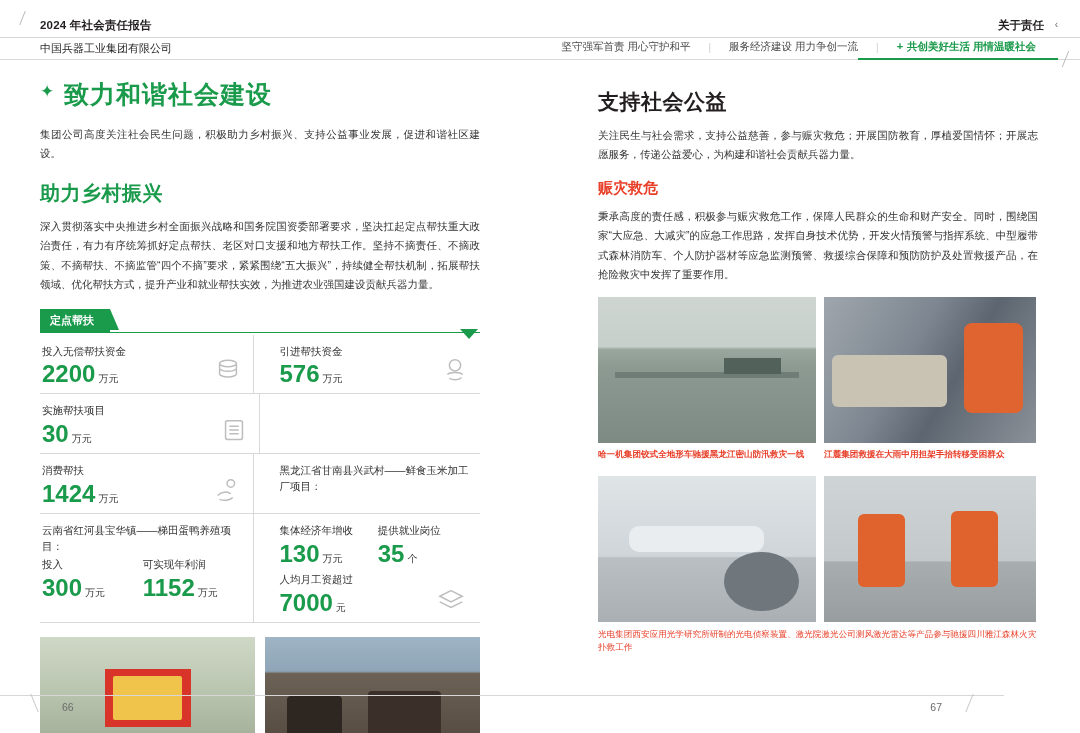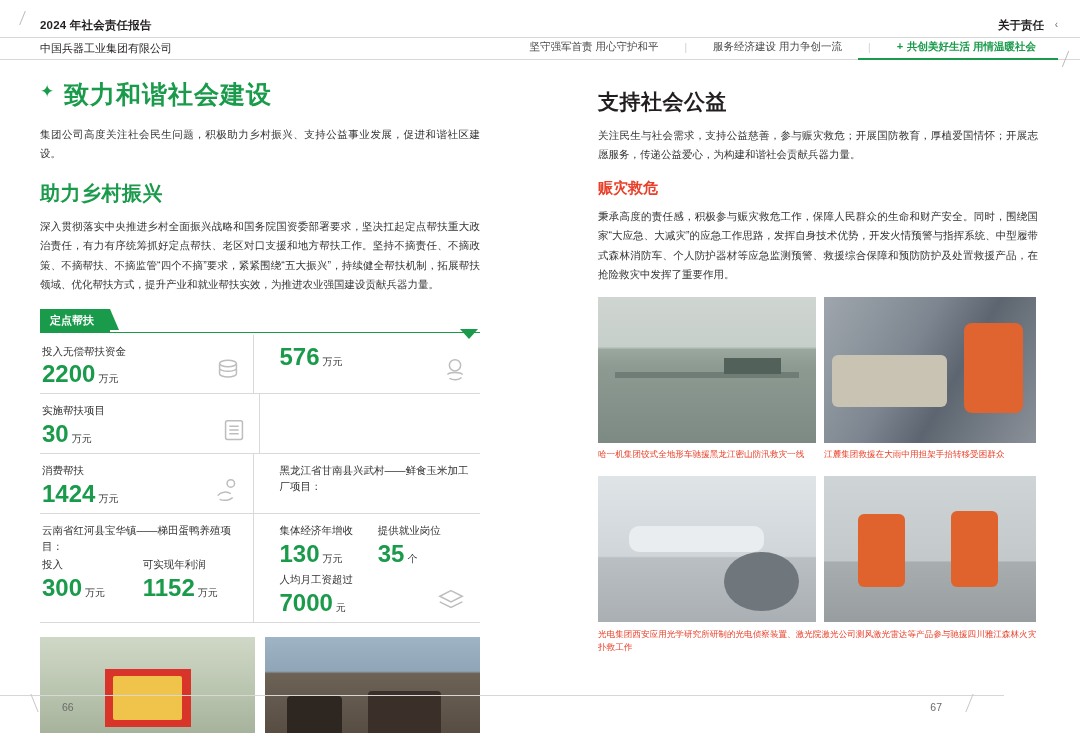--- a/index.html
+++ b/index.html
@@ -35,21 +35,21 @@
   }
 
   .hdr-sub {
     position: absolute; top: 38px; left: 0; width: 1080px; height: 22px;
     border-bottom: 1px solid #d7d7d7;
   }
   .hdr-sub .company {
     position: absolute; left: 40px; top: 3px;
     font-size: 11px; color: #231f20;
   }
-  .navs { position:absolute; right: 30px; top: 2px; display:flex; align-items:center; gap:12px;}
+  .navs { position:absolute; right: 30px; top: 2px; display:flex; align-items:center; gap:4px;}
   .nav-item { font-size: 10.5px; color: #4a4a4a; padding: 0 14px; }
   .nav-sep { color:#cfcfcf; font-size:10px; }
   .nav-item.active { color:#1a9a4b; font-weight:bold; }
   .nav-plus { color:#1a9a4b; font-weight:bold; font-size:11px; margin-right:4px;}
   .hdr-sub .active-underline {
     position:absolute; right: 22px; top: 20px; width: 200px; height: 2px; background:#1a9a4b;
   }
   .hdr-sub .corner-r {
     position:absolute; right:14px; top:13px; width:16px; height:16px;
     border-right:1px solid #b9b9b9; transform: skewX(-22deg);
@@ -114,21 +114,21 @@
     border-top: 10px solid #1a9a4b;
   }
   .dual-col { display:flex; }
   .dual-col > div { flex:1; }
 
   
   .photo-row { display: flex; gap: 10px; margin-top: 14px; }
   .photo-box { flex: 1; }
   .ph { width: 100%; height: 122px; position: relative; overflow:hidden; }
 
-  .rphoto-row { display:flex; gap: 8px; margin-top: 12px; }
+  .rphoto-row { display:flex; gap: 8px; margin-top: 12px; font-weight: bold; }
   .rph { height: 146px; position:relative; overflow:hidden; }
   .rcap { font-size: 8.6px; color:#e8402a; margin-top:5px; line-height:1.5; }
 
   
   .p-flood { background:
      linear-gradient(#cfd6d2 0%, #c7cfcb 34%, #9aa79f 36%, #8d9a92 48%, #7d8a84 100%); }
   .p-flood:before{content:"";position:absolute;left:8%;top:52%;width:84%;height:6px;background:#6f7d76;}
   .p-flood:after{content:"";position:absolute;left:58%;top:42%;width:26%;height:16px;background:#53615b;}
 
   .p-rescue { background:
@@ -218,20 +218,21 @@
           <span class="stat-value">2200</span><span class="stat-unit">万元</span>
           <span class="stat-icon">
             <svg viewBox="0 0 32 32" fill="none" stroke="#bdbdbd" stroke-width="1.6">
               <ellipse cx="16" cy="9" rx="9" ry="3.4"></ellipse>
                 <path d="M7 9v5c0 1.9 4 3.4 9 3.4s9-1.5 9-3.4V9"></path>
               <path d="M7 15v5c0 1.9 4 3.4 9 3.4s9-1.5 9-3.4v-5"></path>
             </svg>
           </span>
         </div>
         <div class="stat-cell">
+          <div class="stat-label">引进帮扶资金</div>
           <span class="stat-value">576</span><span class="stat-unit">万元</span>
           <span class="stat-icon">
             <svg viewBox="0 0 32 32" fill="none" stroke="#bdbdbd" stroke-width="1.6">
               <circle cx="16" cy="11" r="6"></circle>
                 <path d="M8 21c2-3 14-3 16 0"></path>
                 <path d="M10 25c4 2 10 2 13-1"></path>
             </svg>
           </span>
         </div>
       </div>

